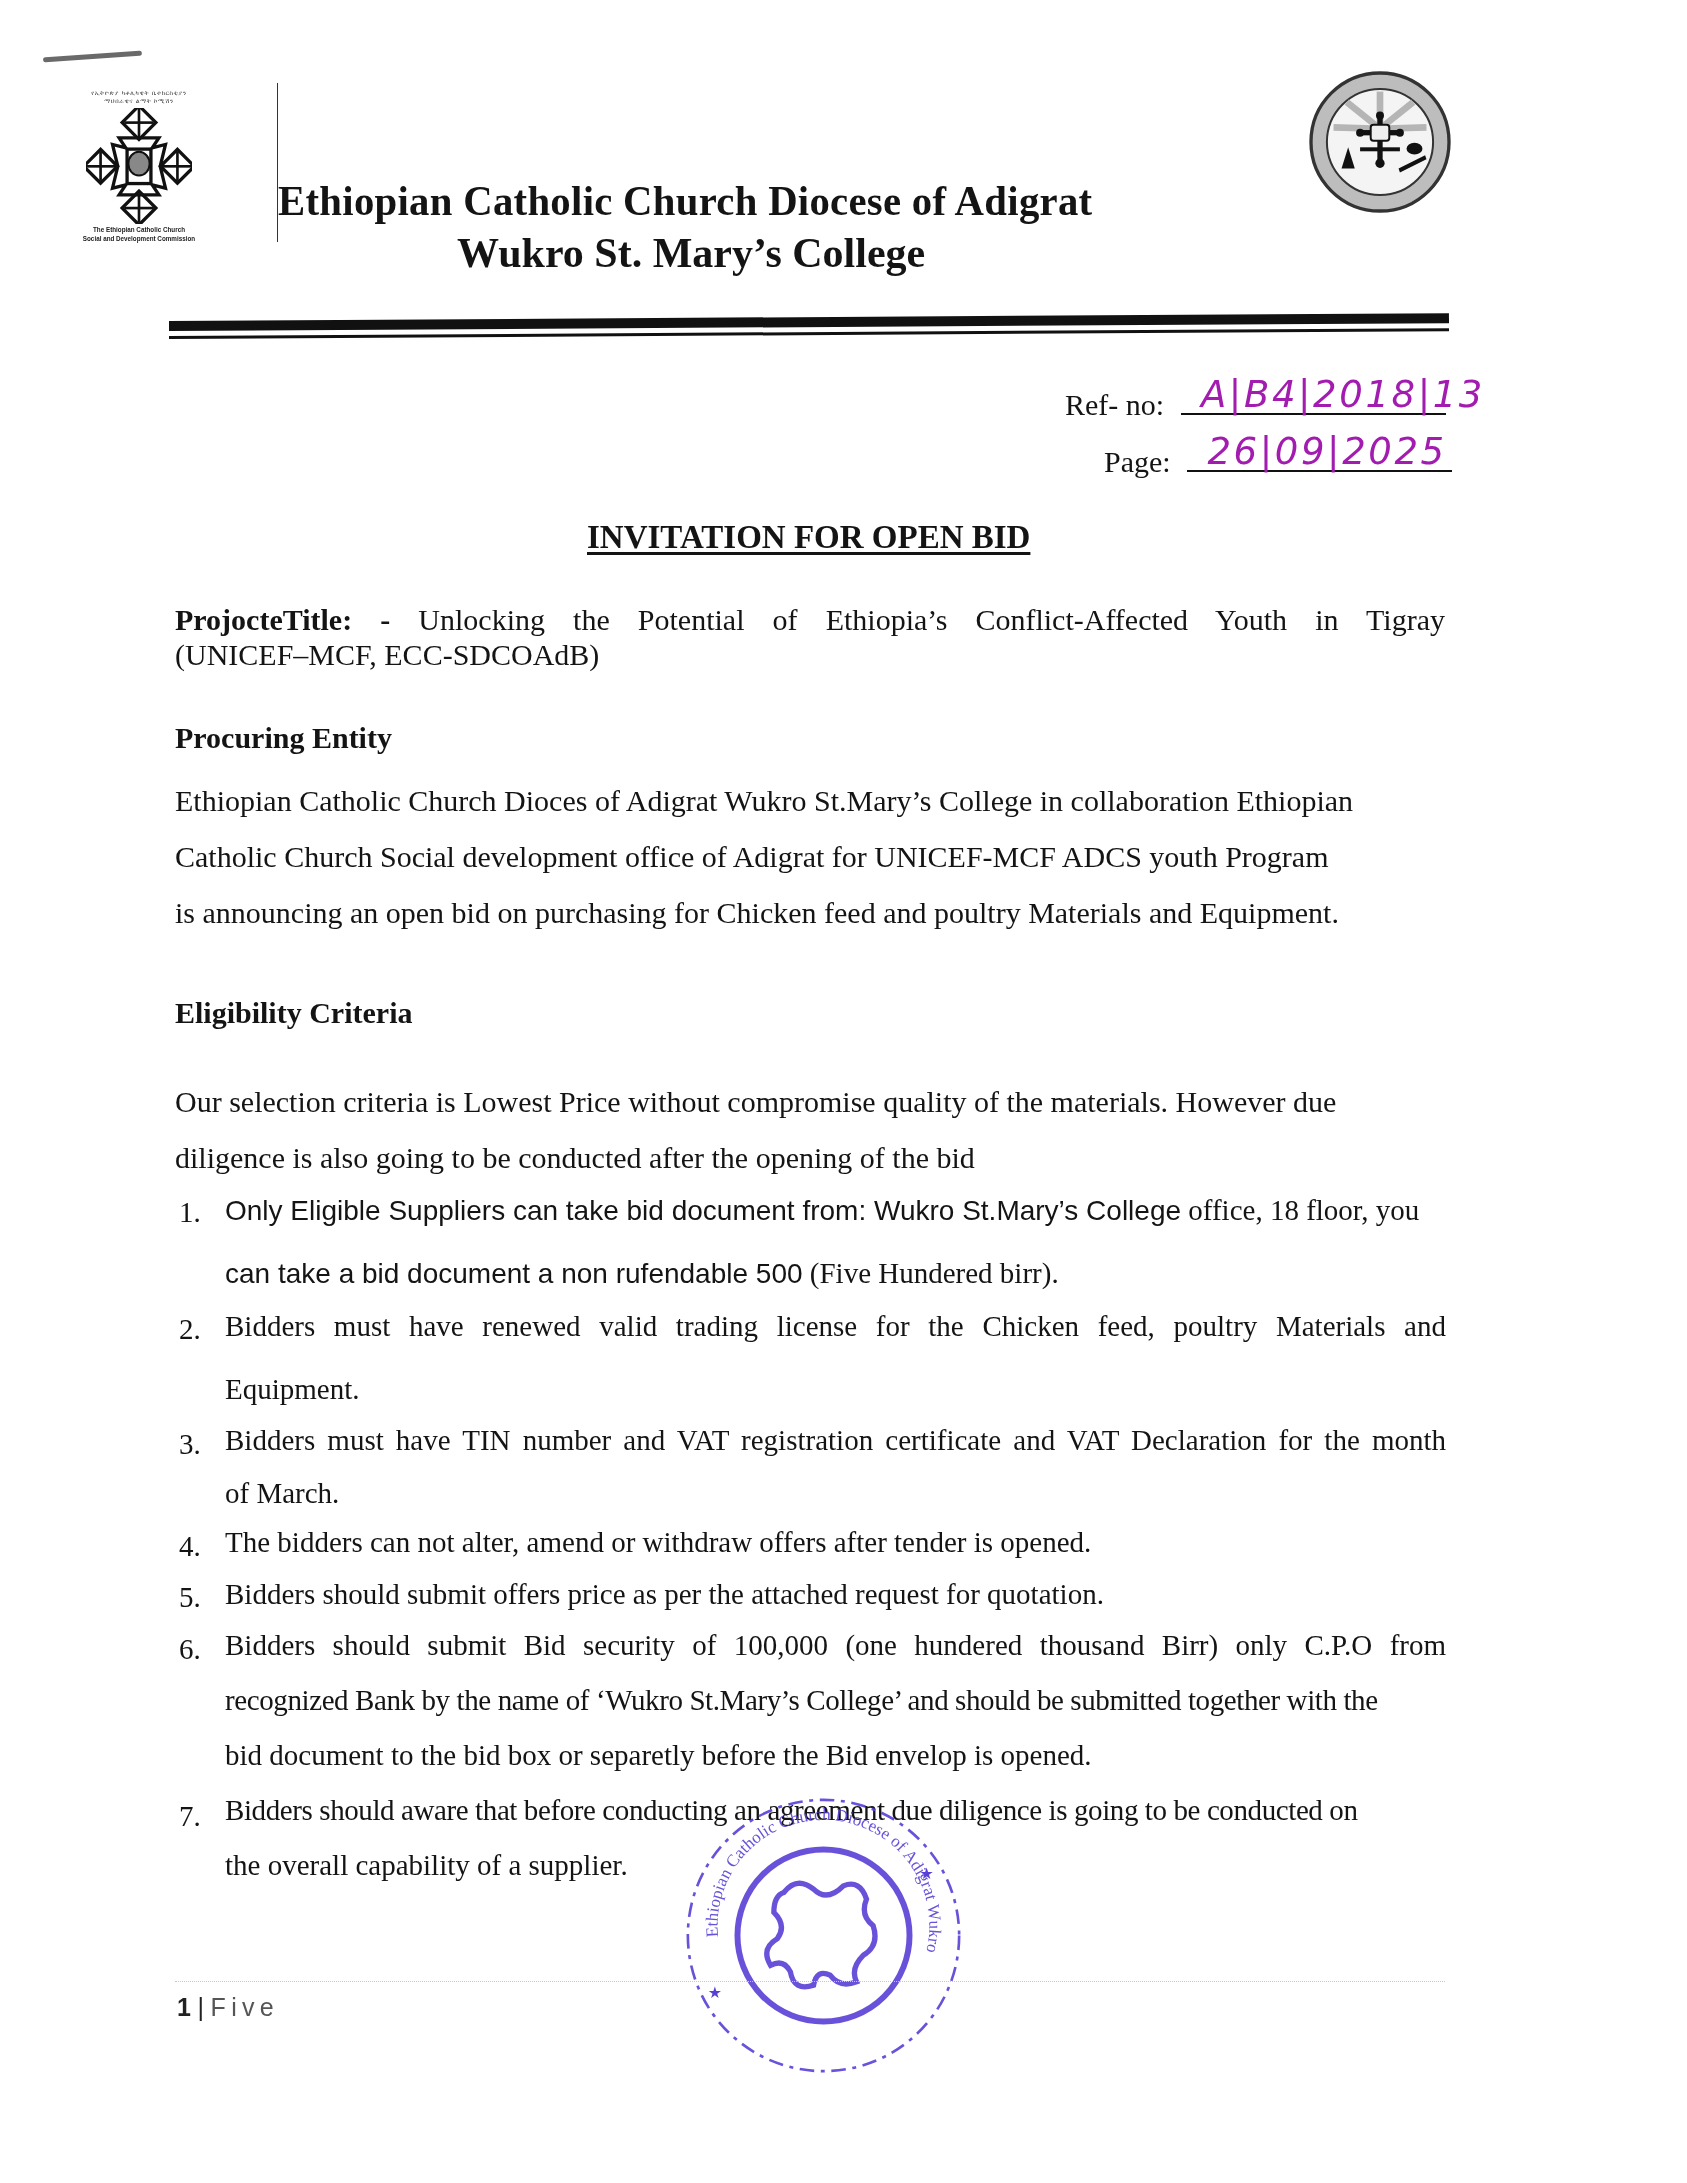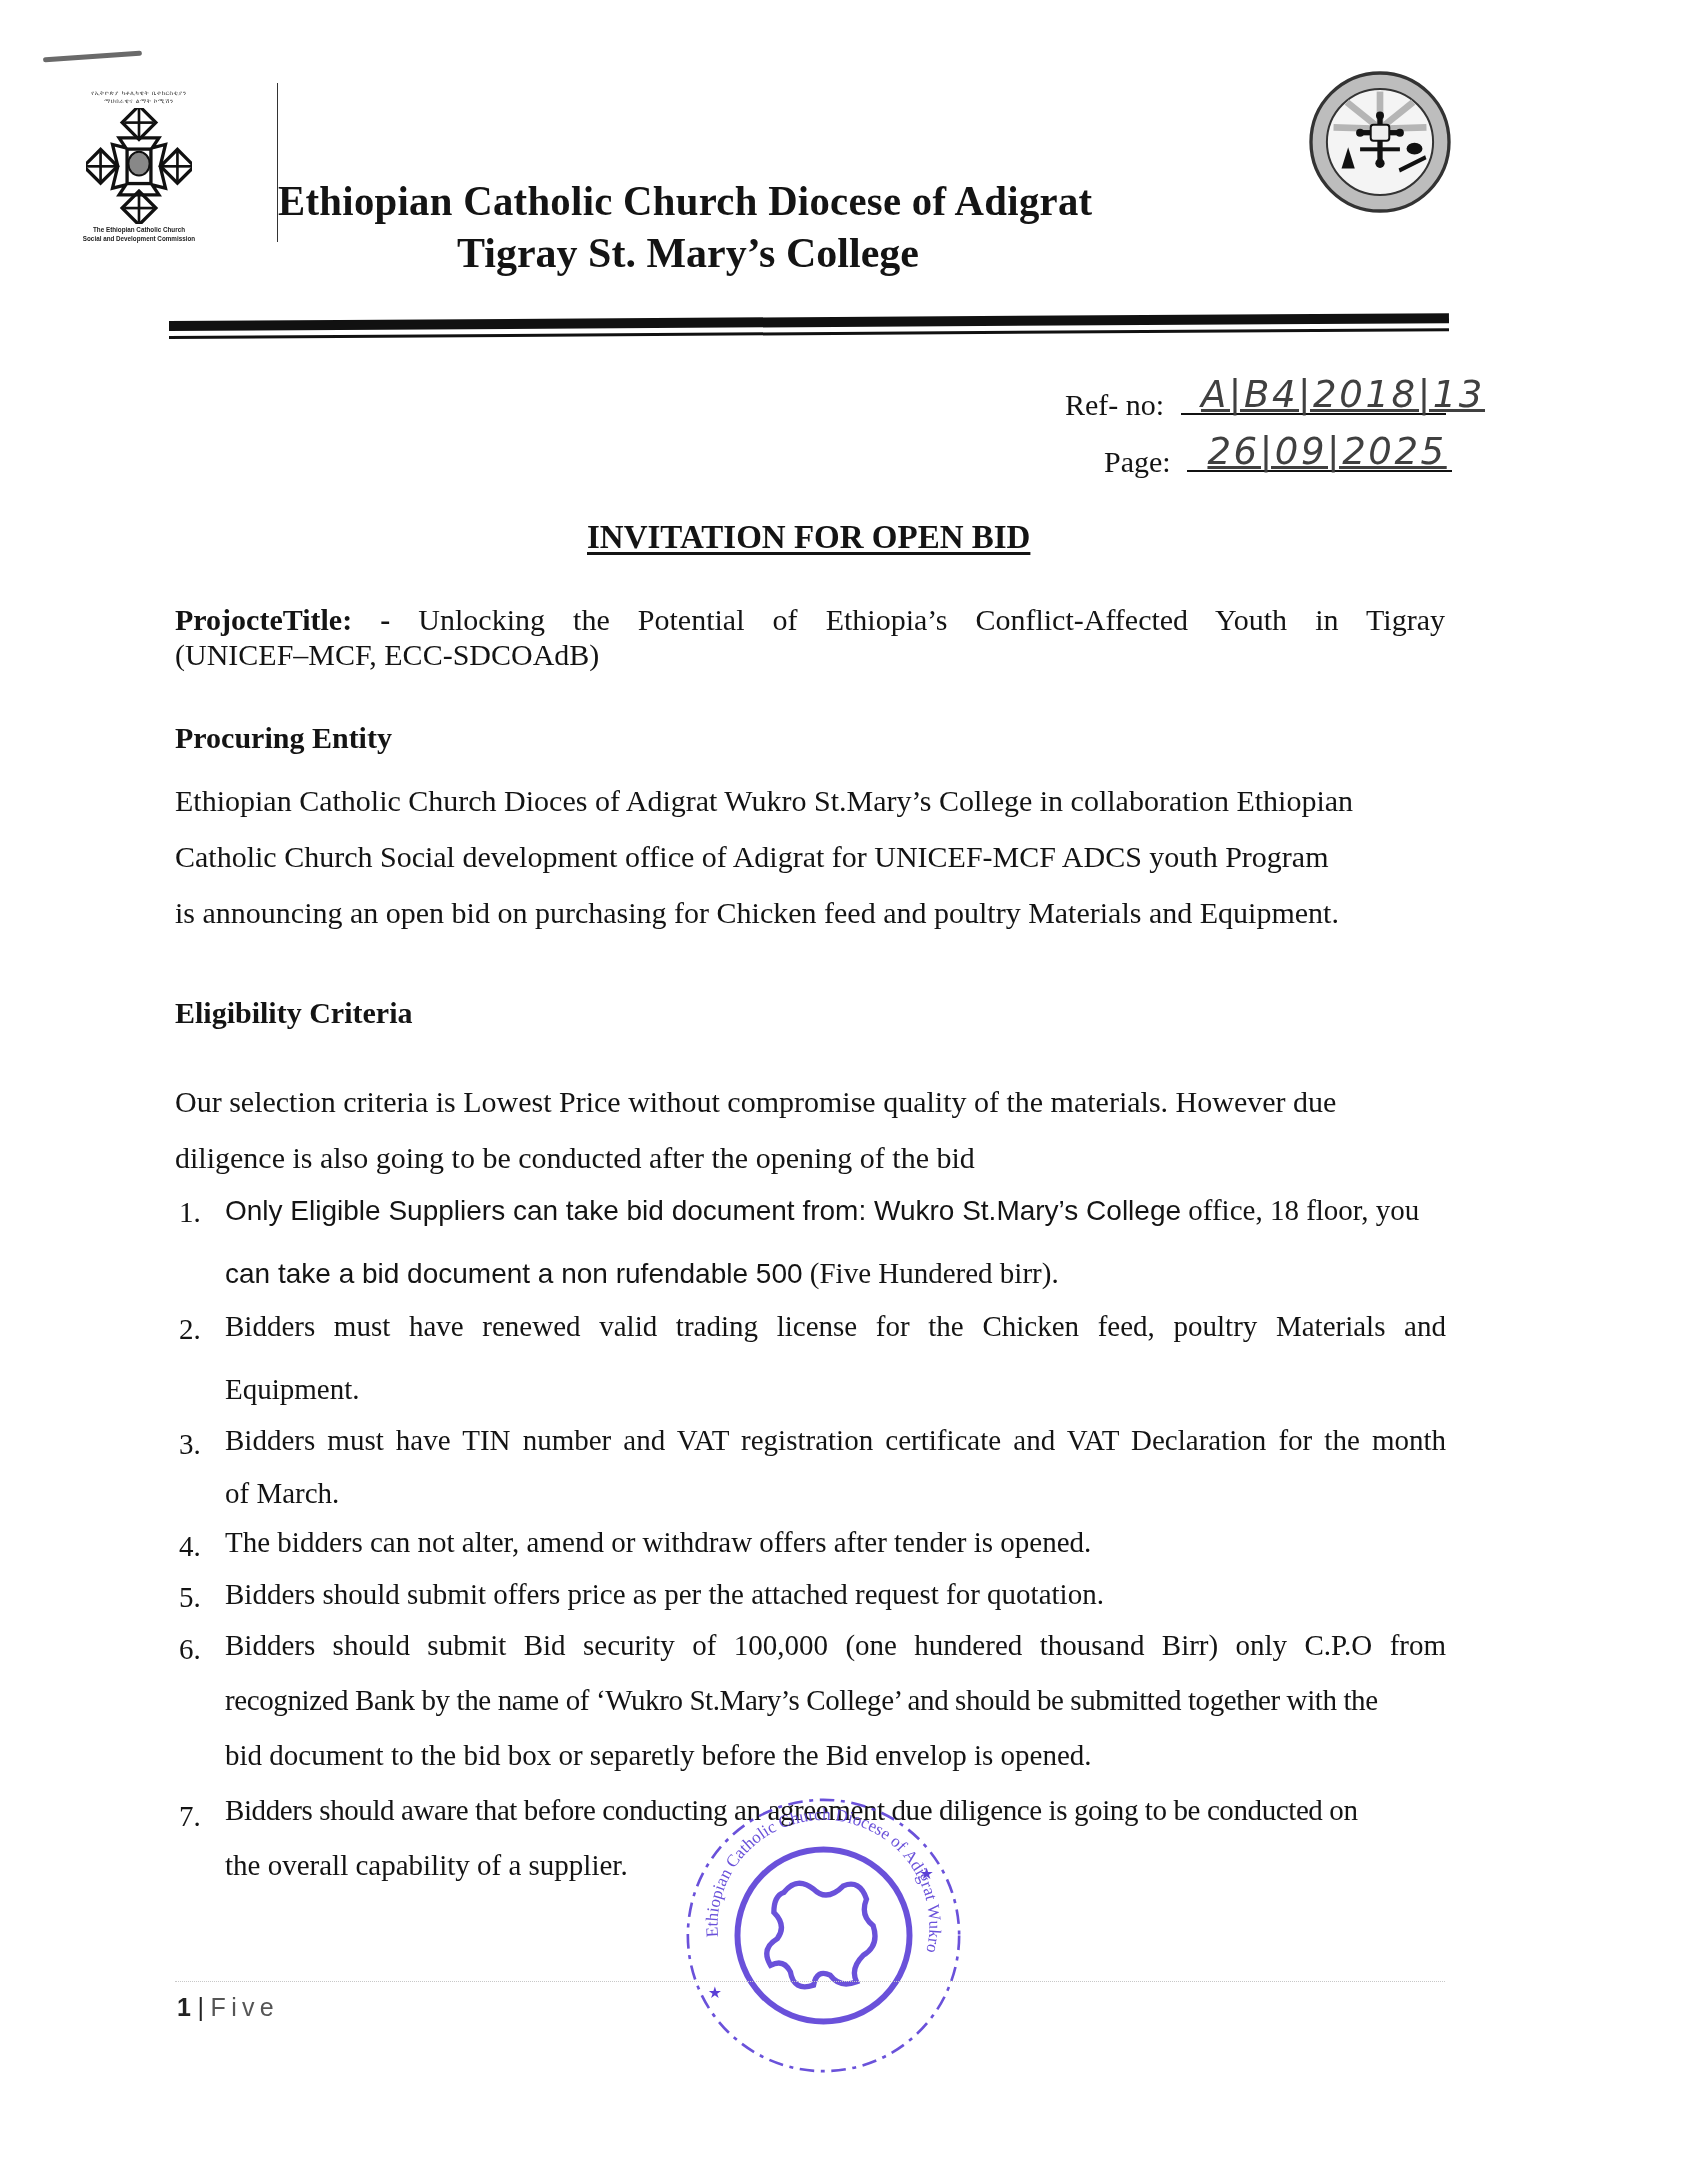--- a/index.html
+++ b/index.html
@@ -19,21 +19,21 @@
   #hdr-title2 { left:457px; top:229px; font-size:42px; font-weight:bold; white-space:nowrap; }
 
   #right-seal { left:1307px; top:69px; width:146px; height:146px; }
 
   #rule-thick { left:169px; top:321px; width:1280px; height:10px; background:#111; transform:rotate(-0.35deg); transform-origin:left; }
   #rule-thin  { left:169px; top:336px; width:1280px; height:2.6px; background:#111; transform:rotate(-0.35deg); transform-origin:left; }
 
   .ref-row { position:absolute; font-size:30px; white-space:nowrap; }
   .ref-label { display:inline-block; }
   .ref-field { display:inline-block; position:relative; width:265px; height:33px; border-bottom:2px solid #111; margin-left:9.3px; vertical-align:baseline; }
-  .hand { position:absolute; left:20px; bottom:-2.6px; font-family:"DejaVu Sans",sans-serif; font-size:37px; color:#404040; font-style:italic; letter-spacing:2.6px; white-space:nowrap;text-decoration:underline; }
+  .hand { position:absolute; left:20px; bottom:-2.6px; font-family:"DejaVu Sans",sans-serif; font-size:37px; color:#a21caf; font-style:italic; letter-spacing:2.6px; white-space:nowrap; }
   #ref-row { left:1065px; top:380px;text-align:right; }
   #date-row { left:1104px; top:437px; }
   #date-row .ref-field { width:265px; }
 
   #doc-heading { left:587px; top:519px; font-size:33px; font-weight:bold; text-decoration:underline; text-decoration-thickness:2.6px; text-underline-offset:4px; white-space:nowrap; }
 
   .body-text { position:absolute; font-size:30px; line-height:33px; white-space:nowrap; }
   .bold { font-weight:bold; }
   .justify { text-align:justify; text-align-last:justify; white-space:normal; }
 
@@ -94,21 +94,21 @@
       <ellipse cx="80" cy="84" rx="16" ry="18" fill="#888" stroke="#111" stroke-width="3"></ellipse>
     </g>
   </svg>
   <div class="cap">The Ethiopian Catholic Church</div>
   <div class="cap">Social and Development Commission</div>
 </div>
 
 <div id="vline" class="abs"></div>
 
 <div id="hdr-title1" class="abs">Ethiopian Catholic Church Diocese of Adigrat</div>
-<div id="hdr-title2" class="abs">Tigray St. Mary’s College</div>
+<div id="hdr-title2" class="abs">Wukro St. Mary’s College</div>
 
 <svg id="right-seal" class="abs" viewBox="0 0 220 220">
   <circle cx="110" cy="110" r="104" fill="#bdbdbd" stroke="#333" stroke-width="5"></circle>
   <circle cx="110" cy="110" r="80" fill="#f4f4f4" stroke="#333" stroke-width="3"></circle>
   <g stroke="#b5b5b5" stroke-width="10">
     <line x1="110" y1="90" x2="110" y2="34"></line>
     <line x1="110" y1="90" x2="60" y2="50"></line>
     <line x1="110" y1="90" x2="160" y2="50"></line>
     <line x1="110" y1="90" x2="40" y2="88"></line>
     <line x1="110" y1="90" x2="180" y2="88"></line>

